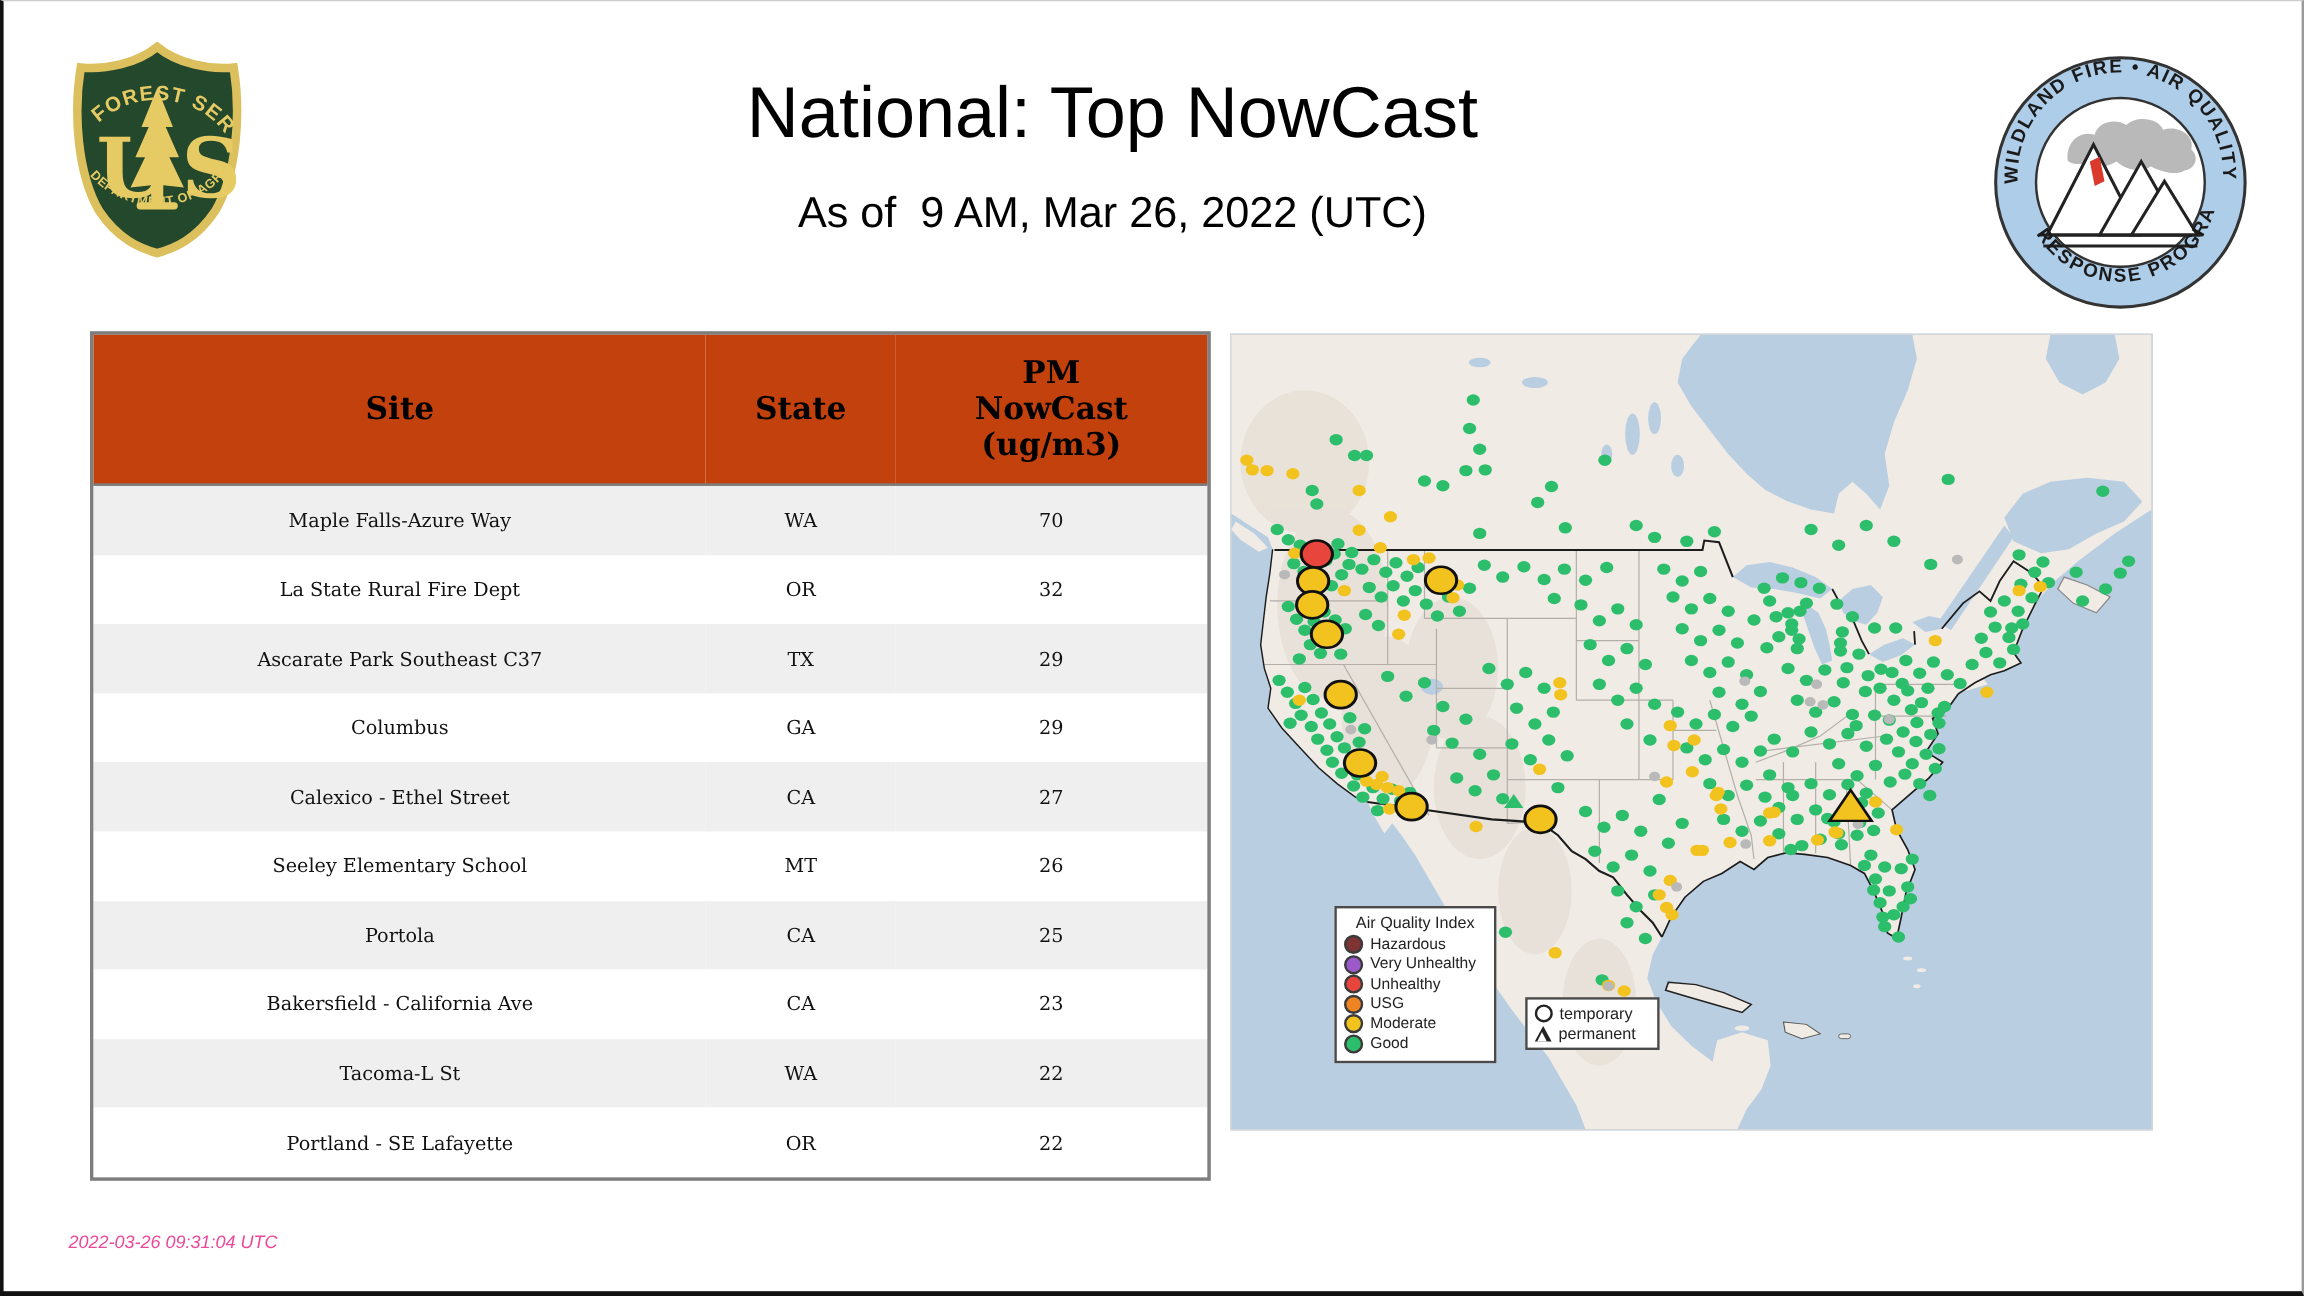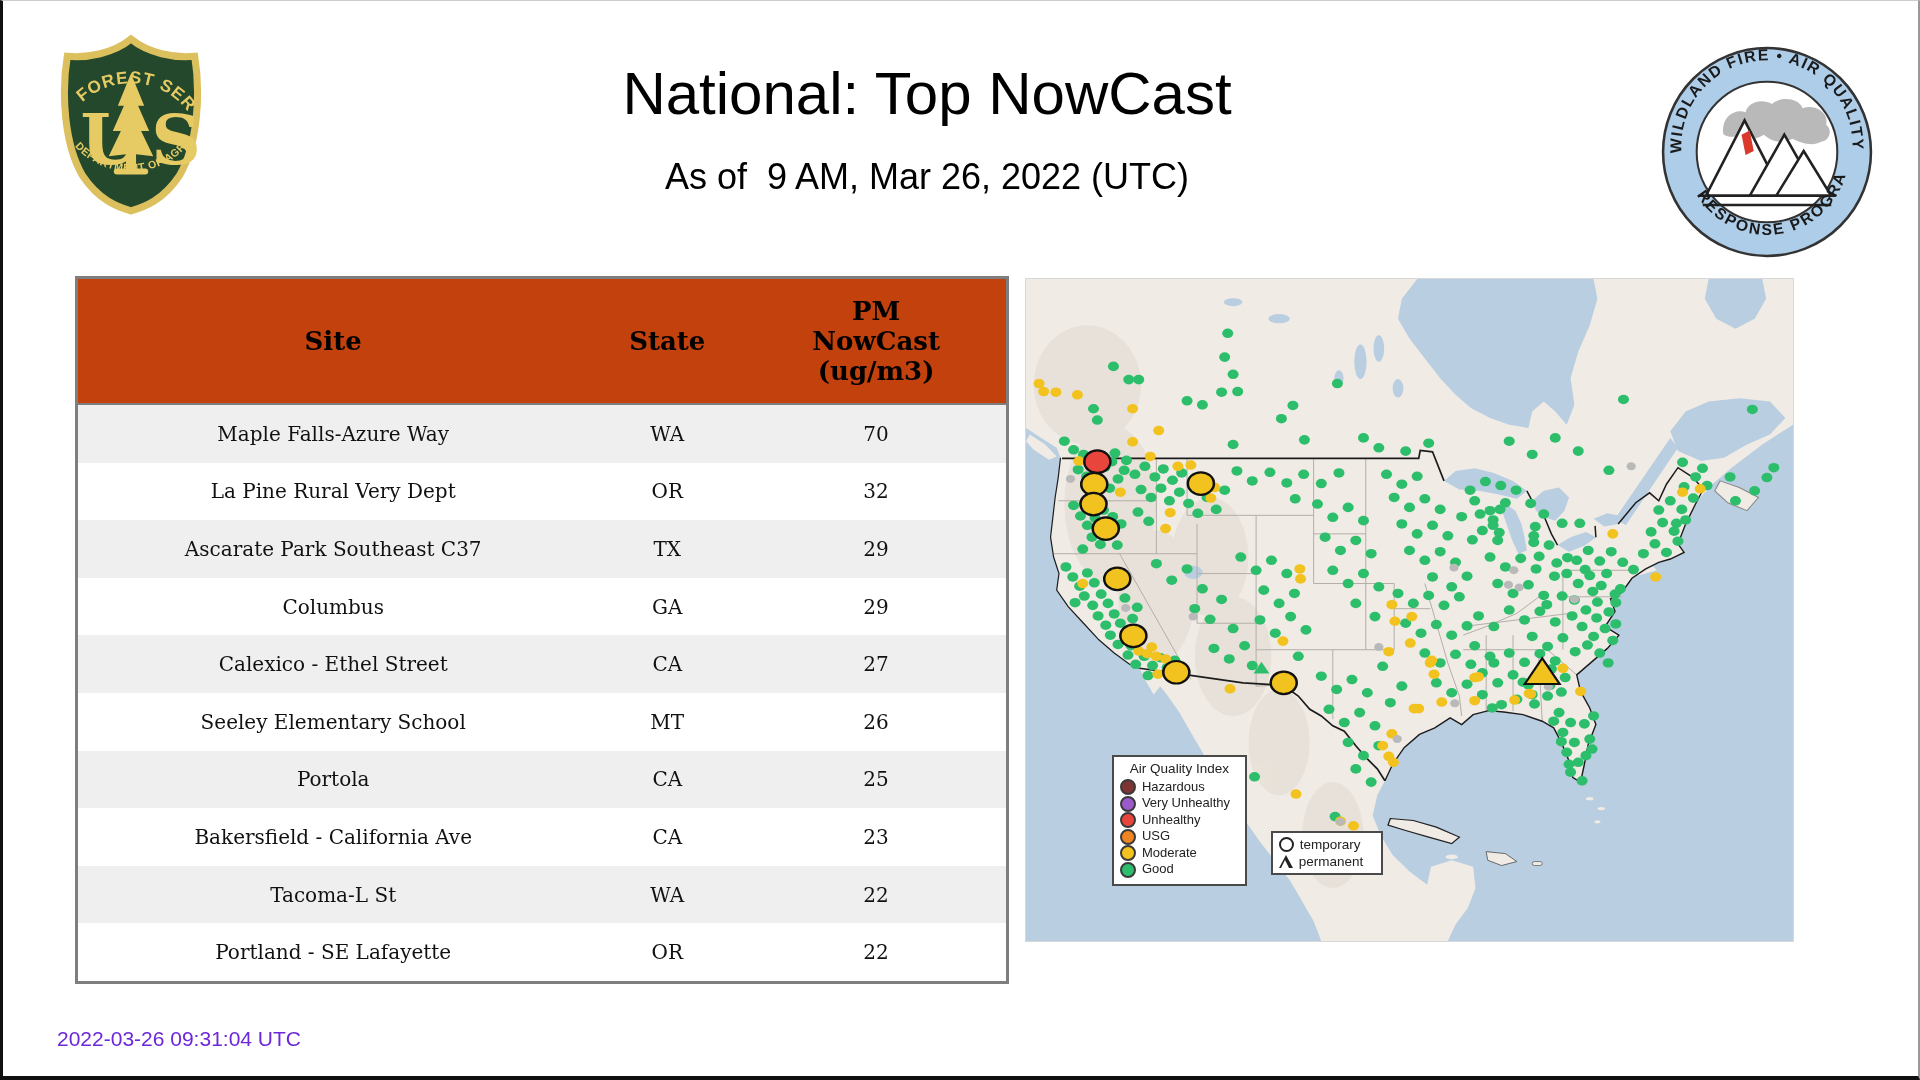--- a/index.html
+++ b/index.html
@@ -9,26 +9,26 @@
   
   .fs-logo{position:absolute;left:52px;top:34px;}
   .wf-logo{position:absolute;left:1657px;top:44px;}
   .titles{position:absolute;left:214px;top:0;width:1420px;text-align:center;}
   .main-title{margin:0;margin-top:58px;font-size:60px;font-weight:400;color:#000;letter-spacing:0px;}
   .sub-title{margin-top:28px;font-size:36px;font-weight:400;color:#000;white-space:pre;}
   
   .table-wrap{position:absolute;left:72px;top:275px;width:934px;height:708px;border:3px solid #7e7e7e;box-sizing:border-box;background:#fff;}
   table.now{width:100%;height:100%;border-collapse:collapse;table-layout:fixed;font-family:"DejaVu Serif","Liberation Serif",serif;}
   table.now th{background:#c2410c;font-size:26px;font-weight:bold;color:#000;border-bottom:2px solid #7e7e7e;height:124px;padding:0 6px;}
-  table.now td{font-size:20px;color:#111;text-align:center;padding:16px 6px;}
+  table.now td{font-size:16px;color:#111;text-align:center;padding:16px 6px;}
   table.now tr.odd td{background:#efefef;}
   table.now tr.even td{background:#ffffff;}
   .col-site{width:55%;} .col-state{width:17%;} .col-pm{width:28%;}
   
-  .timestamp{position:absolute;left:54px;top:1026px;font-size:21px;color:#6d28d9;}
+  .timestamp{position:absolute;left:54px;top:1026px;font-size:15px;color:#ec4899;font-style:italic;}
   
   .map{position:absolute;left:1022px;top:277px;width:769px;height:664px;background:#b9cee1;border:1px solid #d8d8d8;box-sizing:border-box;}
   .map svg.layer{position:absolute;left:0;top:0;width:100%;height:100%;}
   .aqi-legend{position:absolute;left:11.2%;top:71.9%;width:17.6%;background:#fff;border:2px solid #4a4a4a;box-sizing:border-box;padding:4px 6px 6px 6px;}
   .aqi-title{font-size:13.5px;color:#222;text-align:center;margin-bottom:3px;}
   .aqi-item{display:flex;align-items:center;gap:6px;font-size:13px;color:#222;line-height:16.5px;}
   .swatch{width:12px;height:12px;border-radius:50%;border:2px solid #3a3a3a;flex:0 0 auto;}
   .shape-legend{position:absolute;left:31.9%;top:83.4%;width:14.6%;background:#fff;border:2px solid #4a4a4a;box-sizing:border-box;padding:3px 6px;}
   .shape-item{display:flex;align-items:center;gap:6px;font-size:13.5px;color:#222;line-height:17px;}
   .glyph-circle{width:11px;height:11px;border-radius:50%;border:2px solid #222;background:#fff;flex:0 0 auto;}
@@ -99,21 +99,21 @@
           <th>PM<br>NowCast<br>(ug/m3)</th>
         </tr>
       </thead>
       <tbody id="table-body">
           <tr class="odd">
             <td>Maple Falls-Azure Way</td>
             <td>WA</td>
             <td>70</td>
           </tr>
           <tr class="even">
-            <td>La Pine Rural Very Dept</td>
+            <td>La State Rural Fire Dept</td>
             <td>OR</td>
             <td>32</td>
           </tr>
           <tr class="odd">
             <td>Ascarate Park Southeast C37</td>
             <td>TX</td>
             <td>29</td>
           </tr>
           <tr class="even">
             <td>Columbus</td>

